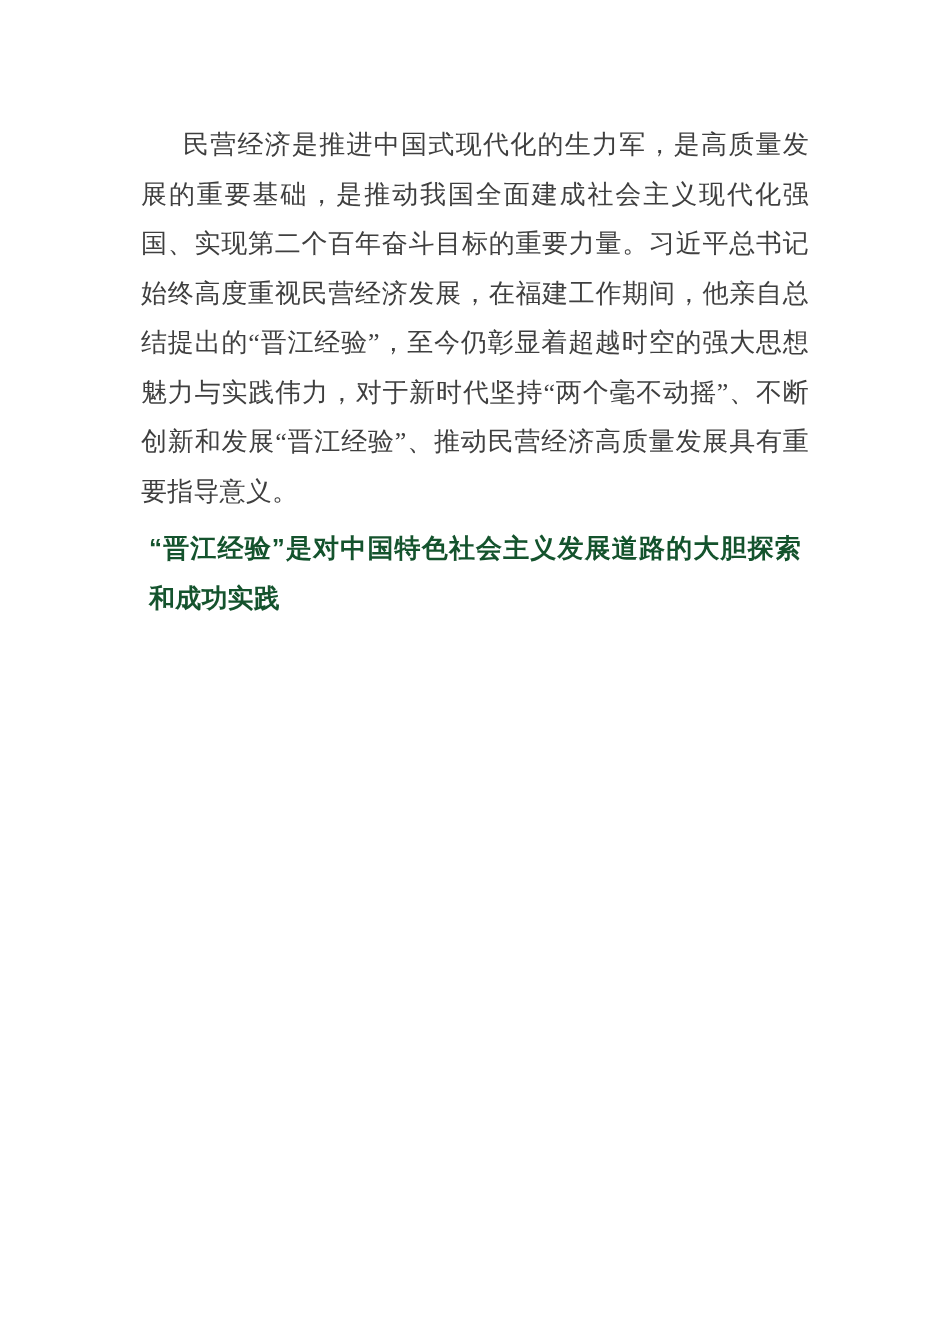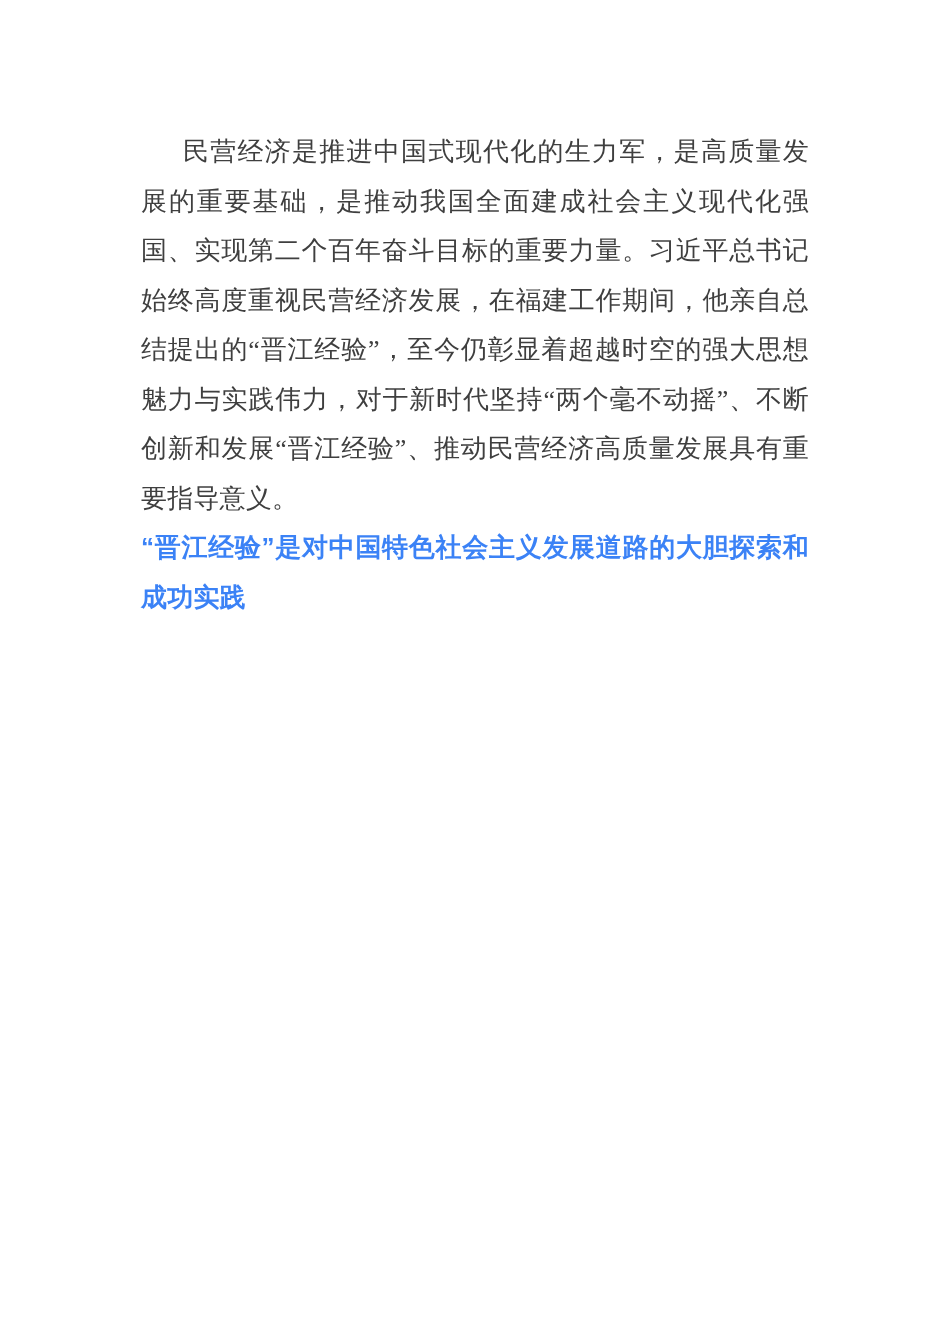--- a/index.html
+++ b/index.html
@@ -10,43 +10,43 @@
   .page {
     position: relative;
     width: 950px;
     height: 1344px;
     background: #ffffff;
     overflow: hidden;
   }
   .doc {
     position: absolute;
     left: 141px;
-    top: 127px;
+    top: 120px;
     width: 668px;
     font-family: "Liberation Serif", "DejaVu Serif", serif;
     font-size: 26px;
     line-height: 49.5px;
     color: #3f3f3f;
     text-align: justify;
     letter-spacing: 0.2px;
   }
   .body-para {
     margin: 0;
     padding: 0;
     text-indent: 42px;
   }
   .heading {
-    margin: 0;
+    margin: 8px;
     padding: 0;
     text-indent: 0;
     font-family: "Liberation Sans", "DejaVu Sans", sans-serif;
     font-size: 26px;
     line-height: 49.5px;
     font-weight: 700;
-    color: #3b82f6;
+    color: #14532d;
   }
 </style>
 </head>
 <body>
 
 <div class="page">
   <div class="doc">
     <p class="body-para">民营经济是推进中国式现代化的生力军，是高质量发展的重要基础，是推动我国全面建成社会主义现代化强国、实现第二个百年奋斗目标的重要力量。习近平总书记始终高度重视民营经济发展，在福建工作期间，他亲自总结提出的“晋江经验”，至今仍彰显着超越时空的强大思想魅力与实践伟力，对于新时代坚持“两个毫不动摇”、不断创新和发展“晋江经验”、推动民营经济高质量发展具有重要指导意义。</p>
     <h2 class="heading">“晋江经验”是对中国特色社会主义发展道路的大胆探索和成功实践</h2>
   </div>

